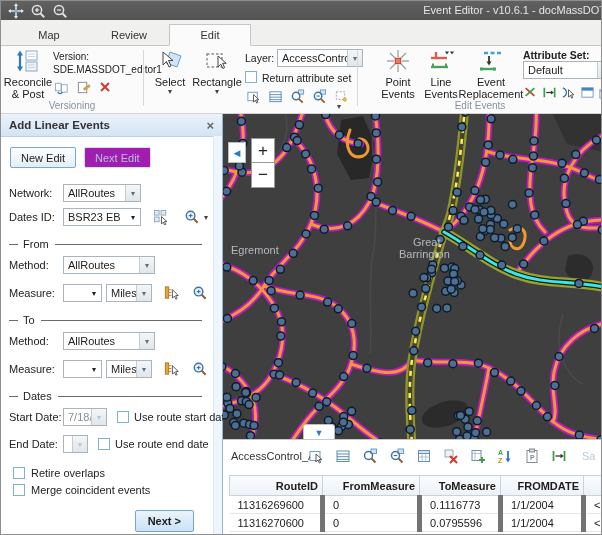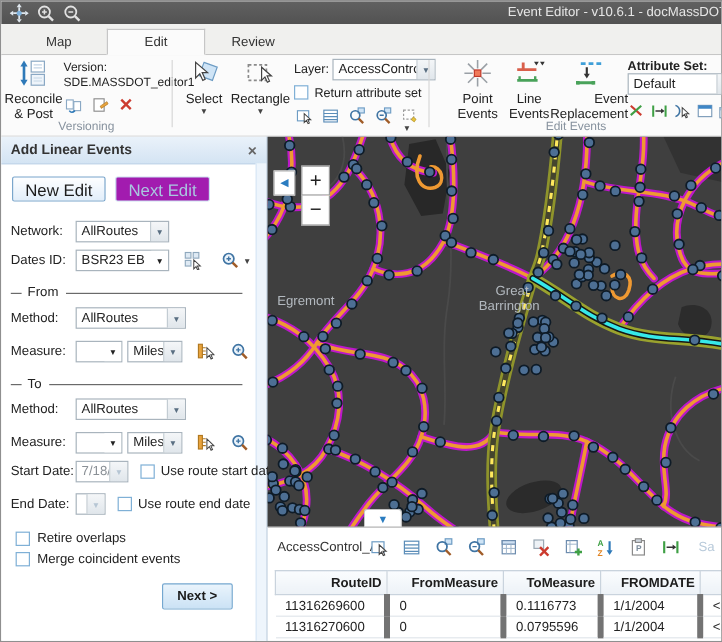--- a/index.html
+++ b/index.html
@@ -31,21 +31,21 @@
   .cb{width:12px;height:12px;box-sizing:border-box;background:#fff;border:1px solid #7fb0d6;display:inline-block;flex:none;}
   
   .main{display:flex;height:423px;}
   
   .panel{position:relative;width:222px;flex:none;background:#fff;border-right:1px solid #9ab4cc;box-sizing:border-box;}
   .panel-header{height:22px;background:linear-gradient(#eaf2fa,#d4e4f3);border-bottom:1px solid #b9d0e6;display:flex;align-items:center;padding:0 8px;font-weight:bold;font-size:11.5px;color:#333;}
   .panel-close{margin-left:auto;color:#666;font-size:13px;line-height:13px;cursor:default;}
   .gutter{position:absolute;right:0;top:22px;bottom:0;width:8px;background:#eef5fc;border-left:1px solid #d9e8f5;}
   .pbody{position:relative;padding:0 14px 0 0;}
   .btnrow{display:flex;gap:8px;margin:10px 0 0 9px;}
-  .pbtn{height:21px;padding:0 10px;font-size:14px;font-family:inherit;background:linear-gradient(#fdfeff,#e2eefa);border:1px solid #7aa6cc;border-radius:2px;color:#1c1c1c;}
+  .pbtn{height:21px;padding:0 10px;font-size:11px;font-family:inherit;background:linear-gradient(#fdfeff,#e2eefa);border:1px solid #7aa6cc;border-radius:2px;color:#1c1c1c;}
   .pbtn.disabled{color:#a9c7e0;border-color:#cce0f0;background:#a21caf;}
   .frow{display:flex;align-items:center;margin:6px 0 6px 8px;}
   .flab{width:54px;flex:none;}
   .sep{display:flex;align-items:center;margin:12px 6px 6px 8px;color:#222;}
   .sep::before{content:"";width:9px;height:1px;background:#6a6a6a;margin-right:5px;}
   .sep::after{content:"";flex:1;height:1px;background:#6a6a6a;margin-left:6px;}
   .cbrow{display:flex;align-items:center;gap:6px;margin:5px 0 5px 12px;}
   .micon{width:17px;height:17px;display:inline-flex;align-items:center;justify-content:center;flex:none;}
   .nextrow{display:flex;justify-content:flex-end;margin:14px 14px 0 0;}
   .nextbtn{height:22px;padding:0 12px;font-weight:bold;font-size:11px;font-family:inherit;background:linear-gradient(#eaf4fc,#cbe2f5);border:1px solid #74a7d0;border-radius:2px;color:#1b1b1b;}
@@ -122,22 +122,22 @@
           <circle cx="7" cy="7" r="4.6" fill="none" stroke="#e2e2e2" stroke-width="1.5"></circle>
           <line x1="10.4" y1="10.4" x2="14.2" y2="14.2" stroke="#e2e2e2" stroke-width="2"></line>
           <line x1="5" y1="7" x2="9" y2="7" stroke="#e2e2e2" stroke-width="1.3"></line>
         </svg>
       </span>
     <span class="tb-title">Event Editor - v10.6.1 - docMassDOT</span>
   </div>
 
   <div class="tabrow">
     <div class="tab">Map</div>
+    <div class="tab">Review</div>
     <div class="tab active">Edit</div>
-    <div class="tab">Review</div>
   </div>
 
   <div class="ribbon">
 
     <div class="bigbtn" style="left:4px;width:46px;">
       <span><svg viewBox="0 0 26 26" width="26" height="26">
             <line x1="5" y1="6" x2="5" y2="20" stroke="#2e79b8" stroke-width="2.2"></line>
             <polygon points="2,7.5 5,2.5 8,7.5" fill="#2e79b8"></polygon>
             <polygon points="2,18.5 5,23.5 8,18.5" fill="#2e79b8"></polygon>
             <rect x="11" y="3" width="11" height="9" fill="#fff" stroke="#8aa8c4"></rect>
@@ -253,21 +253,21 @@
       <span><svg viewBox="0 0 26 26" width="26" height="26">
             <path d="M3 10 H19" stroke="#d95f4b" stroke-width="2.4"></path>
             <path d="M8 10 V4" stroke="#d95f4b" stroke-width="2.4"></path>
             <polygon points="17,3.5 21,3.5 19,6.5" fill="#333"></polygon>
             <polygon points="22,3.5 26,3.5 24,6.5" fill="#333"></polygon>
             <path d="M3 19 H20" stroke="#49a25a" stroke-width="2.4"></path>
             <path d="M5 19 v-3.5 M18 19 v-3.5" stroke="#49a25a" stroke-width="2"></path>
           </svg></span>
       <span>Line Events</span>
     </div>
-    <div class="bigbtn" style="left:462px;width:56px;text-align:right;">
+    <div class="bigbtn" style="left:462px;width:56px;">
       <span><svg viewBox="0 0 26 26" width="26" height="26">
             <path d="M6 5 H23" stroke="#3f9fd8" stroke-width="2.4" stroke-dasharray="4 2.5"></path>
             <path d="M11 8 v6" stroke="#333" stroke-width="1.8"></path>
             <polygon points="8.5,13.5 13.5,13.5 11,17.5" fill="#333"></polygon>
             <path d="M3 21 H17" stroke="#49a25a" stroke-width="2.4"></path>
             <rect x="2" y="19.5" width="3" height="3" fill="#49a25a"></rect>
             <rect x="15" y="19.5" width="3" height="3" fill="#49a25a"></rect>
           </svg></span>
       <span>Event Replacement</span>
     </div>
@@ -439,20 +439,23 @@
           <span class="micon" style="margin-left:12px;">
               <svg viewBox="0 0 17 17" width="16" height="16">
                 <circle cx="7" cy="7" r="4.6" fill="#eaf3fb" stroke="#3f74a3" stroke-width="1.5"></circle>
                 <line x1="5" y1="7" x2="9" y2="7" stroke="#3f74a3" stroke-width="1.2"></line>
                 <line x1="7" y1="5" x2="7" y2="9" stroke="#3f74a3" stroke-width="1.2"></line>
                 <line x1="10.4" y1="10.4" x2="14.5" y2="14.5" stroke="#a05c28" stroke-width="2.2"></line>
               </svg>
             </span>
         </div>
 
+        <div class="sep">
+            <span>Dates</span>
+          </div>
         <div class="frow">
           <label class="flab">Start Date:</label>
           <div class="dd dim" style="width:44px;">
               <span class="val">7/18/</span>
               <span class="btn">
                 <span>▾</span>
               </span>
             </div>
           <span class="cb" style="margin-left:10px;"></span>
           <span style="margin-left:5px;white-space:nowrap;">Use route start date</span>

